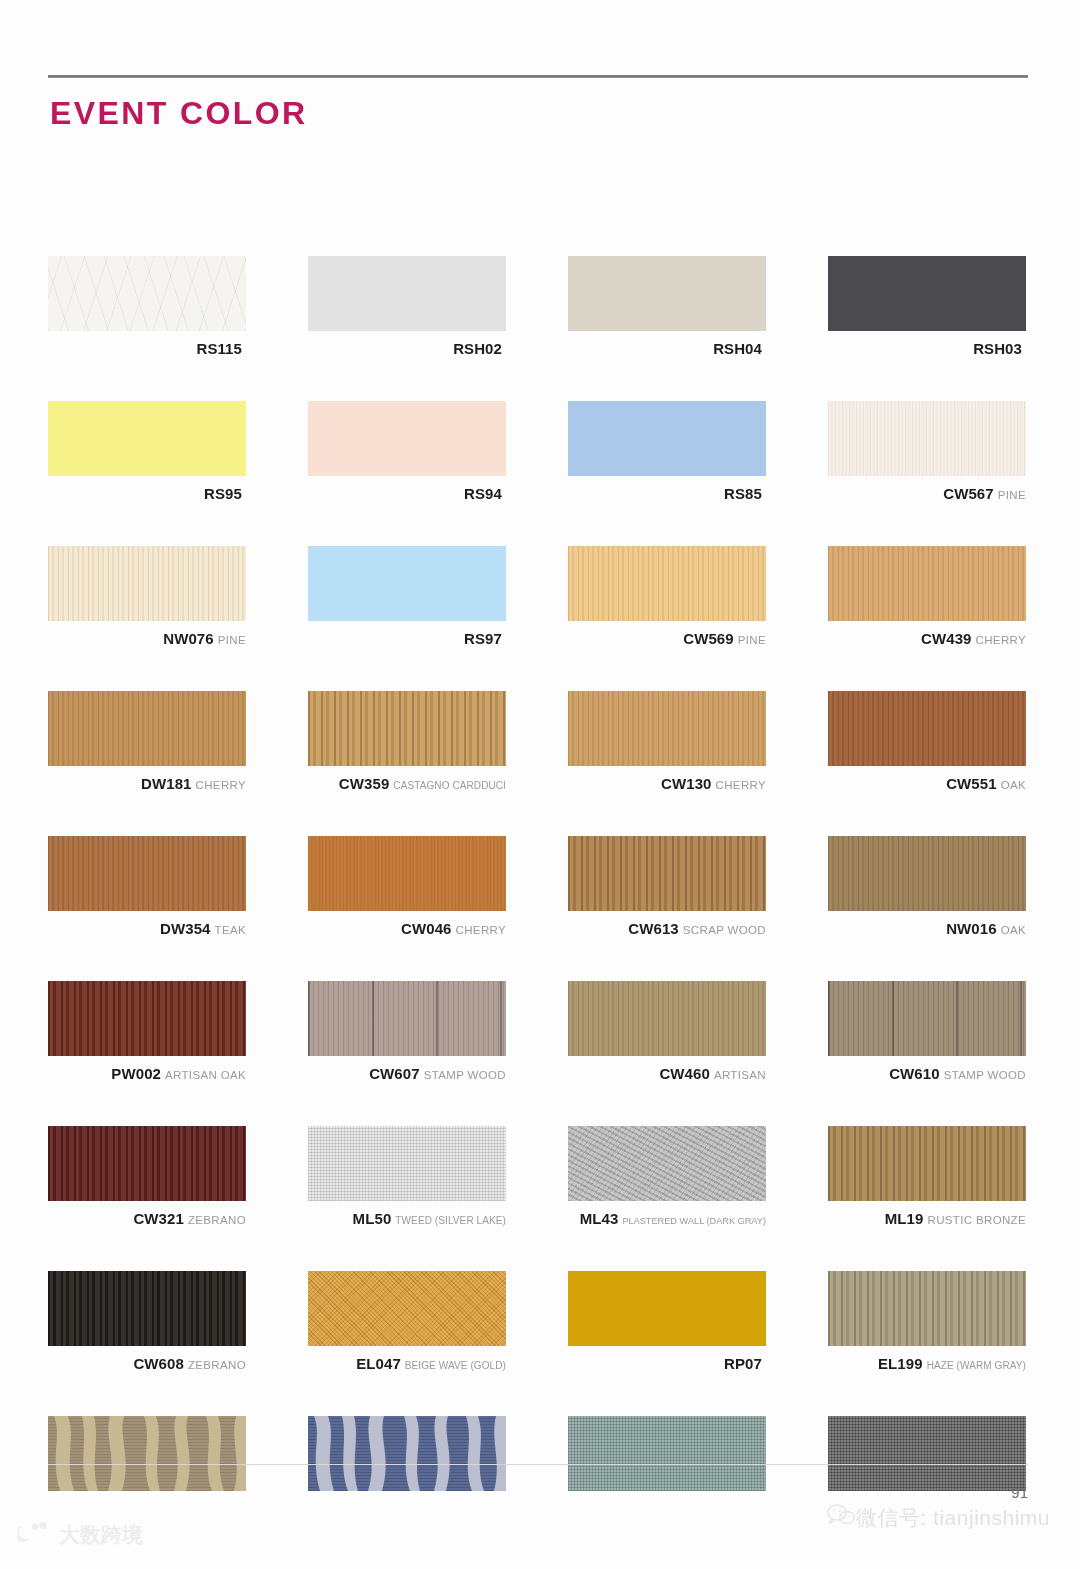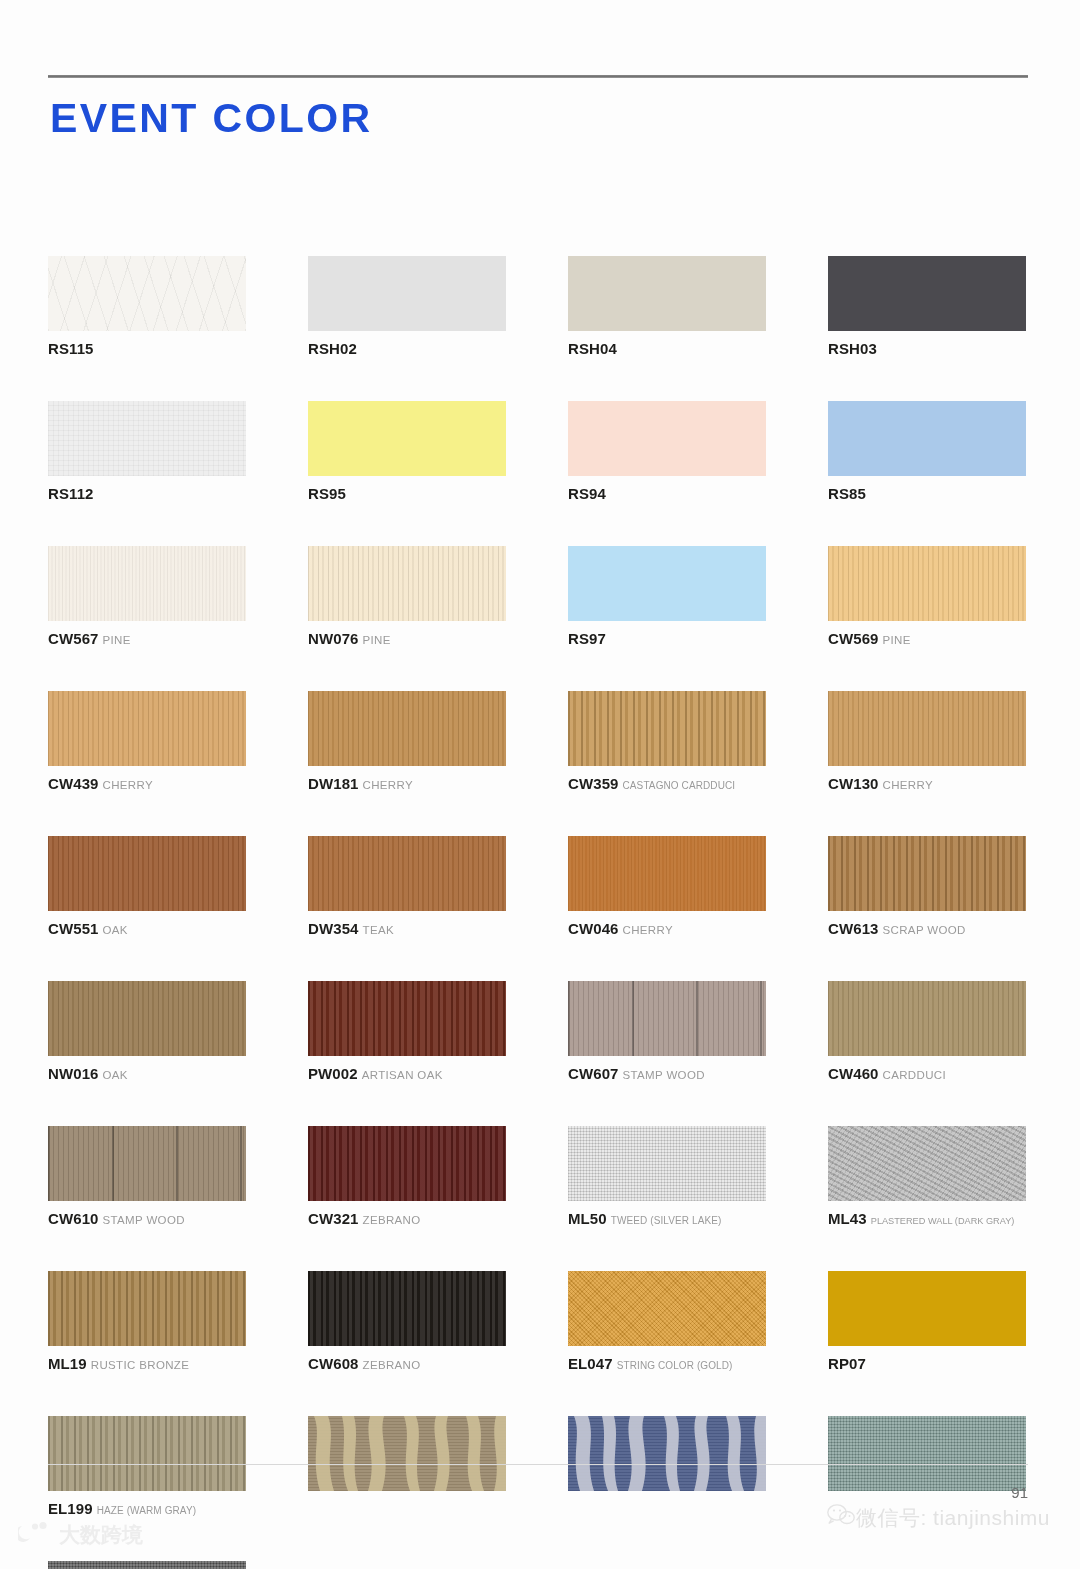--- a/index.html
+++ b/index.html
@@ -11,22 +11,22 @@
   }
   .page { position:relative; width:1080px; height:1569px; background:#fdfdfd; }
 
   
   .rule-top {
     position:absolute; left:48px; top:75px; width:980px; height:3px;
     background:linear-gradient(to bottom,#8d8d8d 0%,#6f6f6f 45%,#9f9f9f 100%);
   }
   .title {
     position:absolute; left:50px; top:96px;
-    font-size:41px; font-weight:bold; letter-spacing:2.4px;
-    color:#1d4ed8; line-height:1.1;
+    font-size:32px; font-weight:bold; letter-spacing:2.4px;
+    color:#be185d; line-height:1.1;
     font-family:"Liberation Sans", sans-serif;
   }
 
   
   .grid {
     position:absolute; left:48px; top:256px;
     width:984px;
     display:grid;
     grid-template-columns:repeat(4, 198px);
     column-gap:62px;
@@ -34,21 +34,21 @@
   }
   .cell { width:198px; }
   .swatch {
     width:198px; height:75px;
     position:relative; overflow:hidden;
     background:#ddd;
   }
   .swatch .tex { position:absolute; inset:0; }
   .caption {
     margin-top:9px;
-    display:flex; align-items:baseline; justify-content:flex-start;
+    display:flex; align-items:baseline; justify-content:flex-end;
     width:198px; gap:4px;
   }
   .code {
     font-size:15px; font-weight:bold; color:#1d1d1b;
     letter-spacing:0.1px; white-space:nowrap;
   }
   .desc {
     font-size:11.5px; color:#9a9a9a; letter-spacing:0.35px;
     white-space:nowrap; text-align:right;
   }
@@ -194,29 +194,20 @@
       <div class="cell">
         <div class="swatch" style="background: rgb(75, 74, 79);">
           <div class="tex flat"></div>
         </div>
         <div class="caption">
           <span class="code">RSH03</span>
           <span class="desc"></span>
         </div>
       </div>
       <div class="cell">
-        <div class="swatch" style="background: rgb(238, 238, 238);">
-          <div class="tex dotted"></div>
-        </div>
-        <div class="caption">
-          <span class="code">RS112</span>
-          <span class="desc"></span>
-        </div>
-      </div>
-      <div class="cell">
         <div class="swatch" style="background: rgb(246, 241, 137);">
           <div class="tex flat"></div>
         </div>
         <div class="caption">
           <span class="code">RS95</span>
           <span class="desc"></span>
         </div>
       </div>
       <div class="cell">
         <div class="swatch" style="background: rgb(250, 223, 211);">
@@ -370,21 +361,21 @@
           <span class="code">CW607</span>
           <span class="desc">STAMP WOOD</span>
         </div>
       </div>
       <div class="cell">
         <div class="swatch" style="background: rgb(168, 146, 105);">
           <div class="tex grain-med"></div>
         </div>
         <div class="caption">
           <span class="code">CW460</span>
-          <span class="desc">CARDDUCI</span>
+          <span class="desc">ARTISAN</span>
         </div>
       </div>
       <div class="cell">
         <div class="swatch" style="background: rgb(154, 136, 113);">
           <div class="tex planks"></div>
         </div>
         <div class="caption">
           <span class="code">CW610</span>
           <span class="desc">STAMP WOOD</span>
         </div>
@@ -433,21 +424,21 @@
           <span class="code">CW608</span>
           <span class="desc">ZEBRANO</span>
         </div>
       </div>
       <div class="cell">
         <div class="swatch" style="background: rgb(221, 156, 50);">
           <div class="tex speck"></div>
         </div>
         <div class="caption">
           <span class="code">EL047</span>
-          <span class="desc long">STRING COLOR (GOLD)</span>
+          <span class="desc long">BEIGE WAVE (GOLD)</span>
         </div>
       </div>
       <div class="cell">
         <div class="swatch" style="background: rgb(210, 162, 6);">
           <div class="tex flat"></div>
         </div>
         <div class="caption">
           <span class="code">RP07</span>
           <span class="desc"></span>
         </div>

